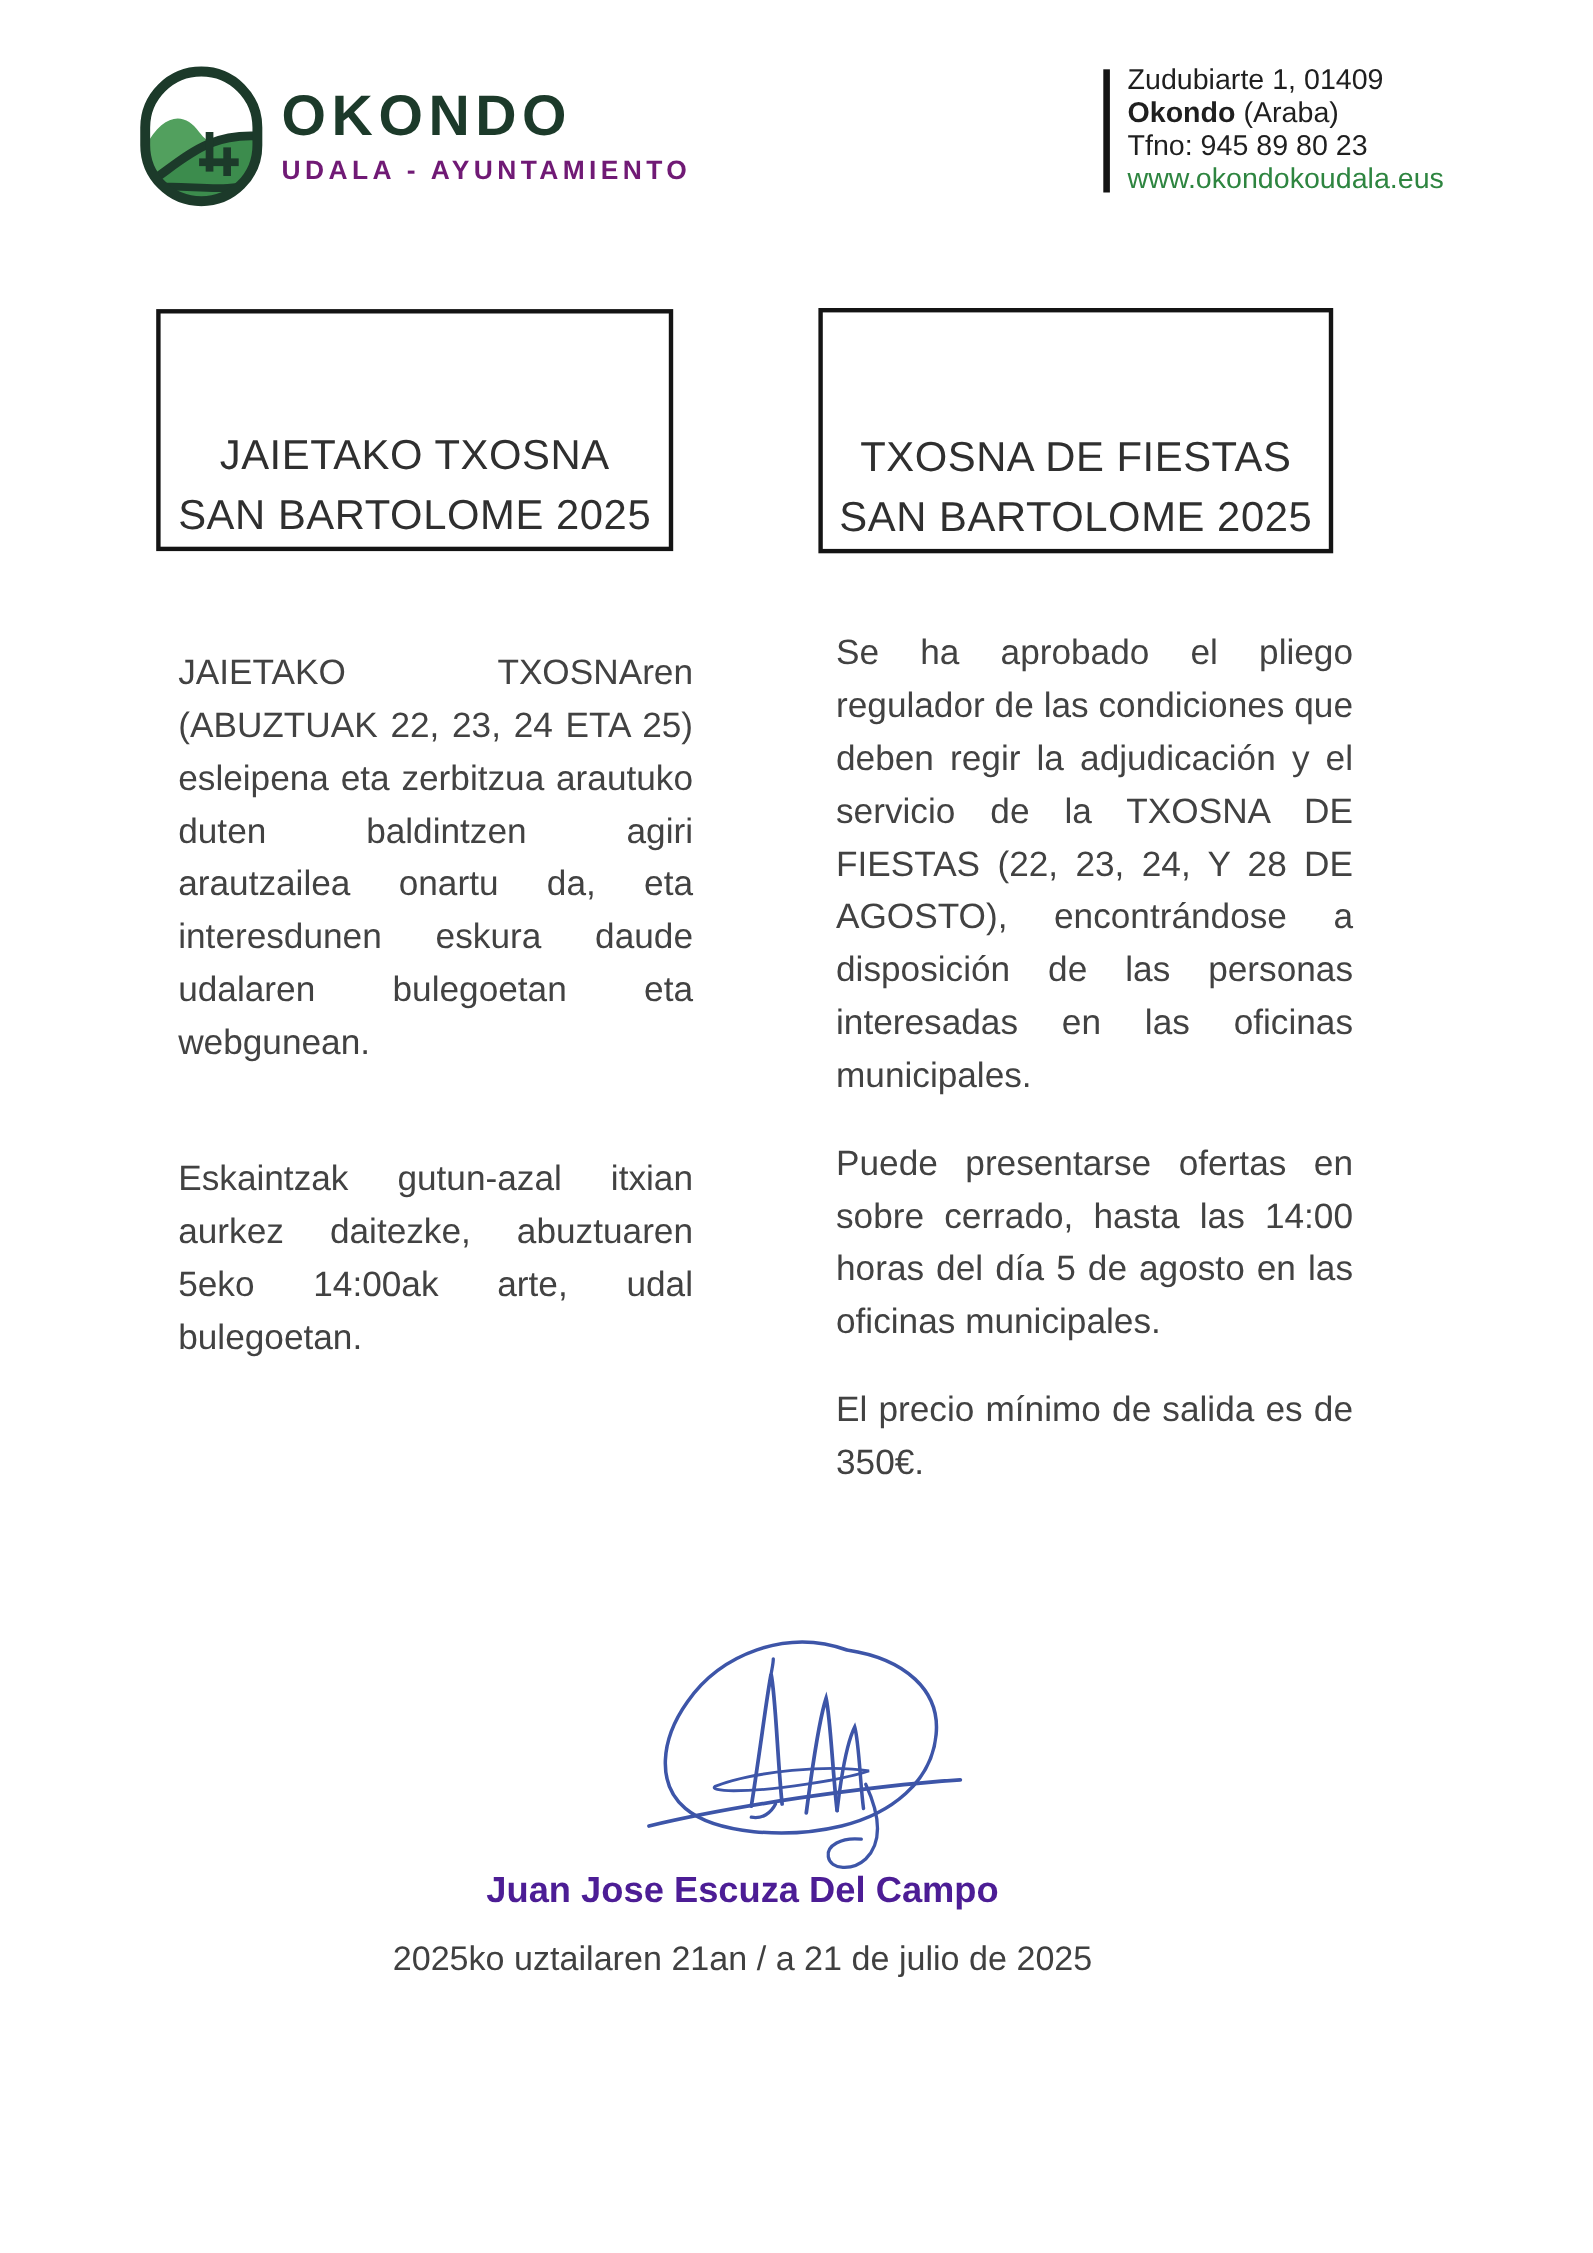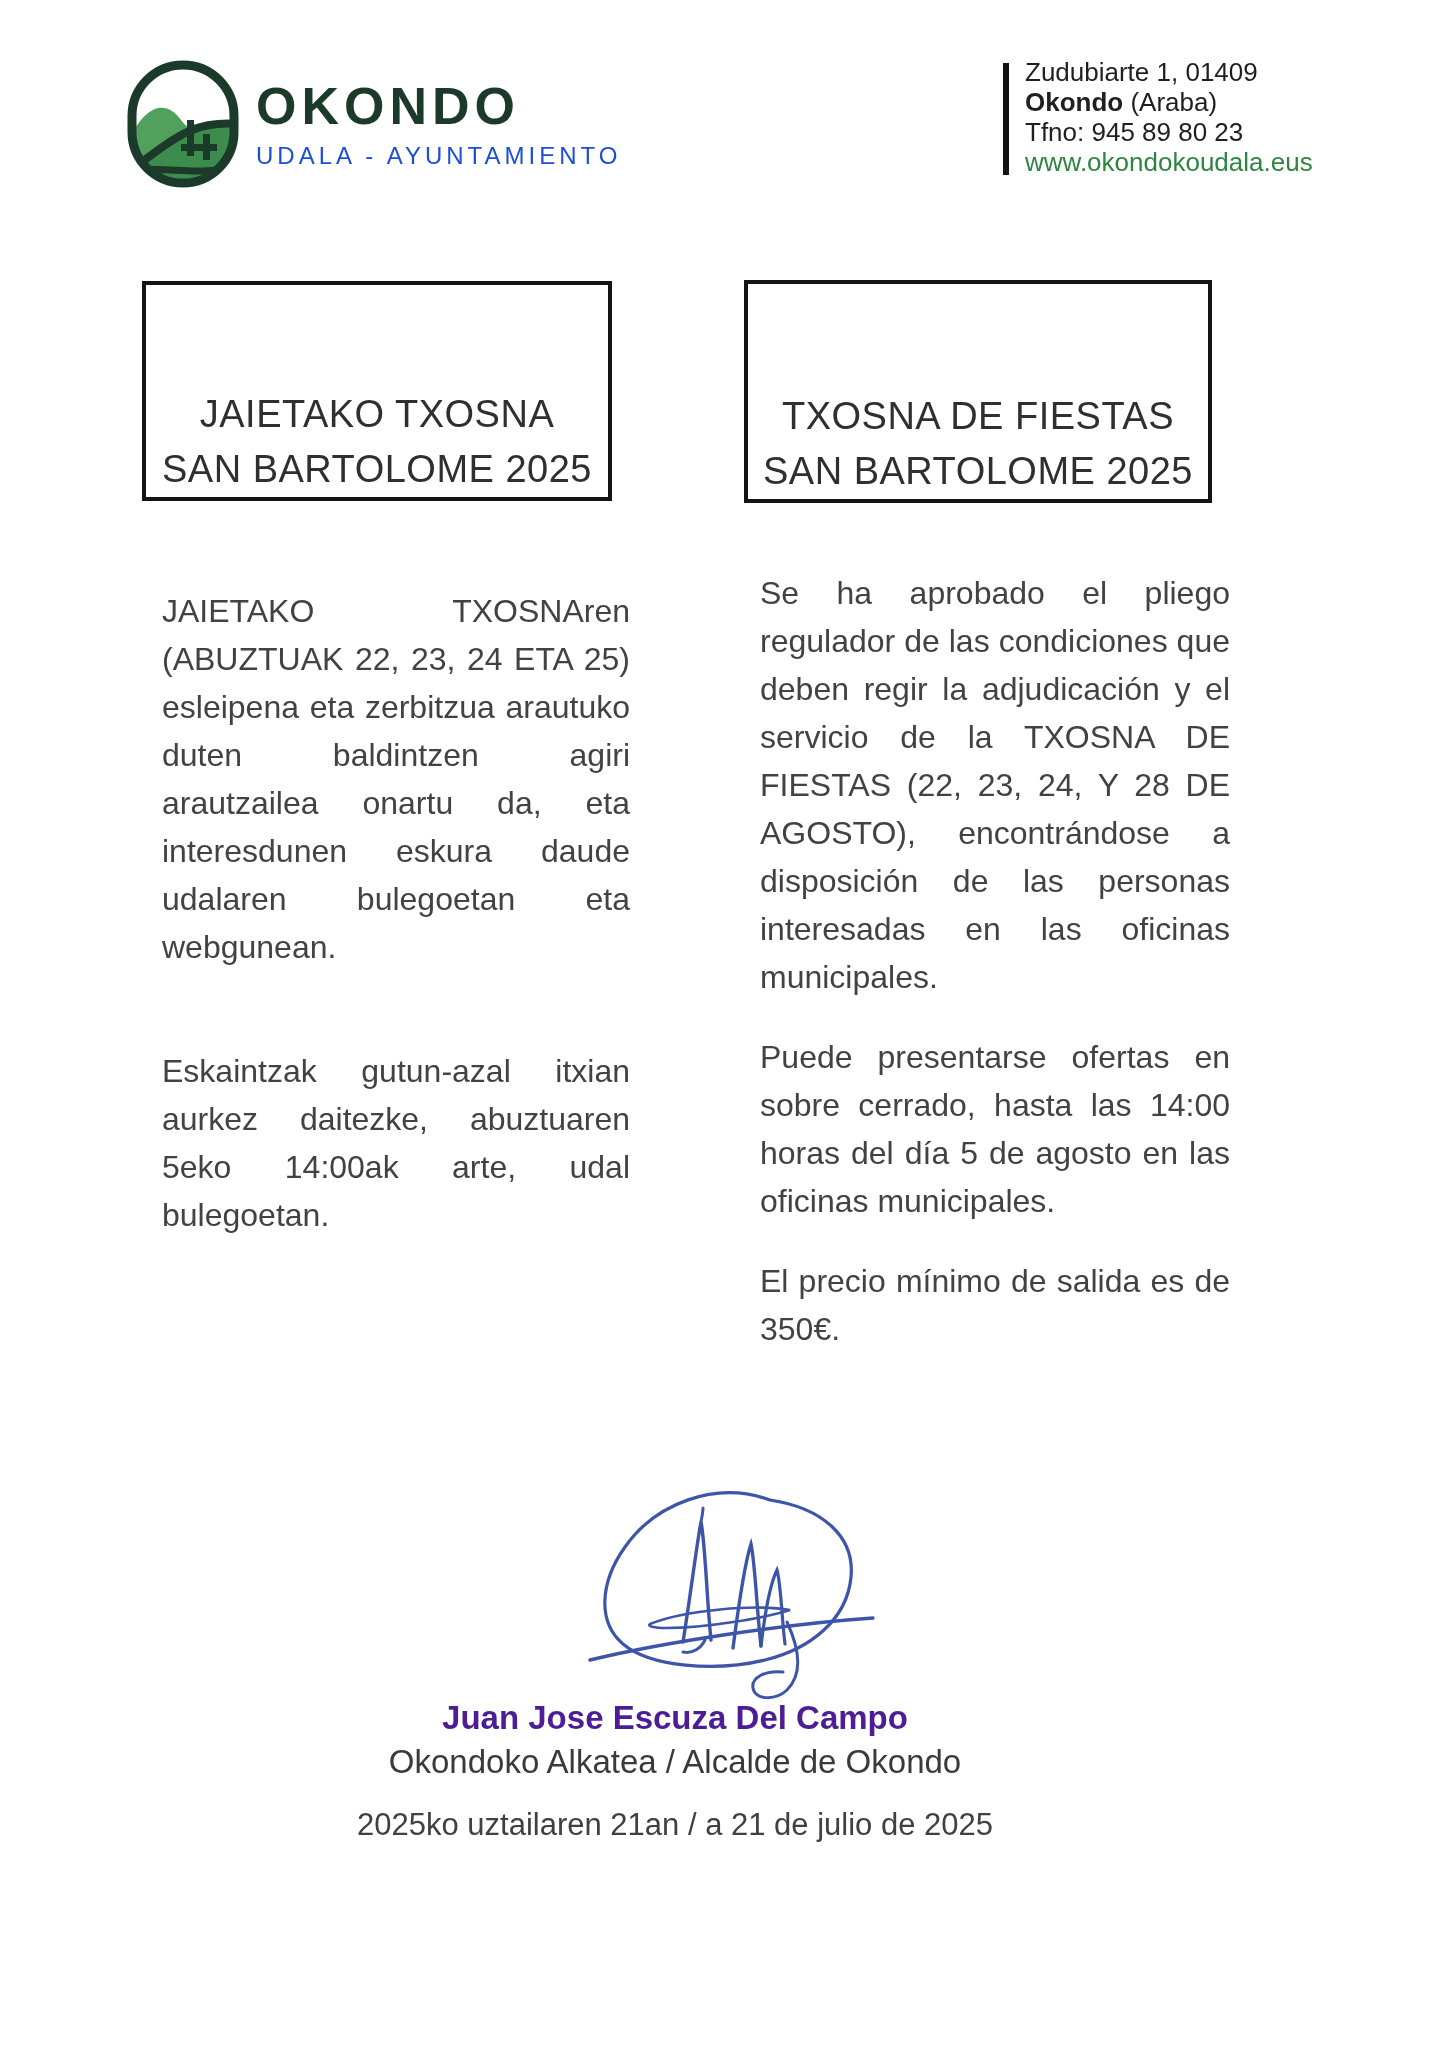--- a/index.html
+++ b/index.html
@@ -12,22 +12,22 @@
     -webkit-font-smoothing:antialiased;
   }
   
   .logo-icon{position:absolute;left:127px;top:60px;}
   .logo-text{position:absolute;left:256px;top:78px;}
   .logo-name{
     font-size:52px;font-weight:800;letter-spacing:5px;
     color:#1c3a2a;line-height:56px;
   }
   .logo-sub{
-    font-size:24px;font-weight:400;letter-spacing:4px;
-    color:#1d4ed8;margin-top:8px;
+    font-size:24px;font-weight:700;letter-spacing:4px;
+    color:#701a75;margin-top:8px;
   }
   .contact{position:absolute;left:1003px;top:57px;display:flex;}
   .contact-bar{width:6px;height:112px;background:#141414;margin-top:6px;}
   .contact-lines{margin-left:16px;font-size:26px;line-height:30px;color:#1f1f1f;font-weight:400;}
   .contact-lines .bold{font-weight:700;}
   .website{color:#2e8540;text-decoration:none;cursor:pointer;}
   
   .title-box{
     position:absolute;
     border:4px solid #141414;
@@ -125,17 +125,16 @@
       <path d="M 206,194 C 210,160 216,130 222,118 C 226,132 227,170 230,192" stroke-width="3.2"></path>
       <path d="M 95,172 C 130,158 200,152 235,158 C 210,166 150,176 112,176 C 98,176 92,174 95,172" stroke-width="2.6"></path>
       <path d="M 35,208 C 110,190 230,172 318,166" stroke-width="3.4"></path>
       <path d="M 232,170 C 244,196 248,222 232,238 C 220,249 200,248 198,236 C 196,226 210,218 228,220" stroke-width="3"></path>
       <path d="M 150,188 C 146,196 138,202 128,200"></path>
     </g>
   </svg>
 
   <div class="signer">
     <div class="signer-name">Juan Jose Escuza Del Campo</div>
-    <div class="signer-role">Okondoko Alkatea / Alcalde de Okondo</div>
     <div class="signer-date">2025ko uztailaren 21an / a 21 de julio de 2025</div>
   </div>
 
 </div>
 
 </body></html>

